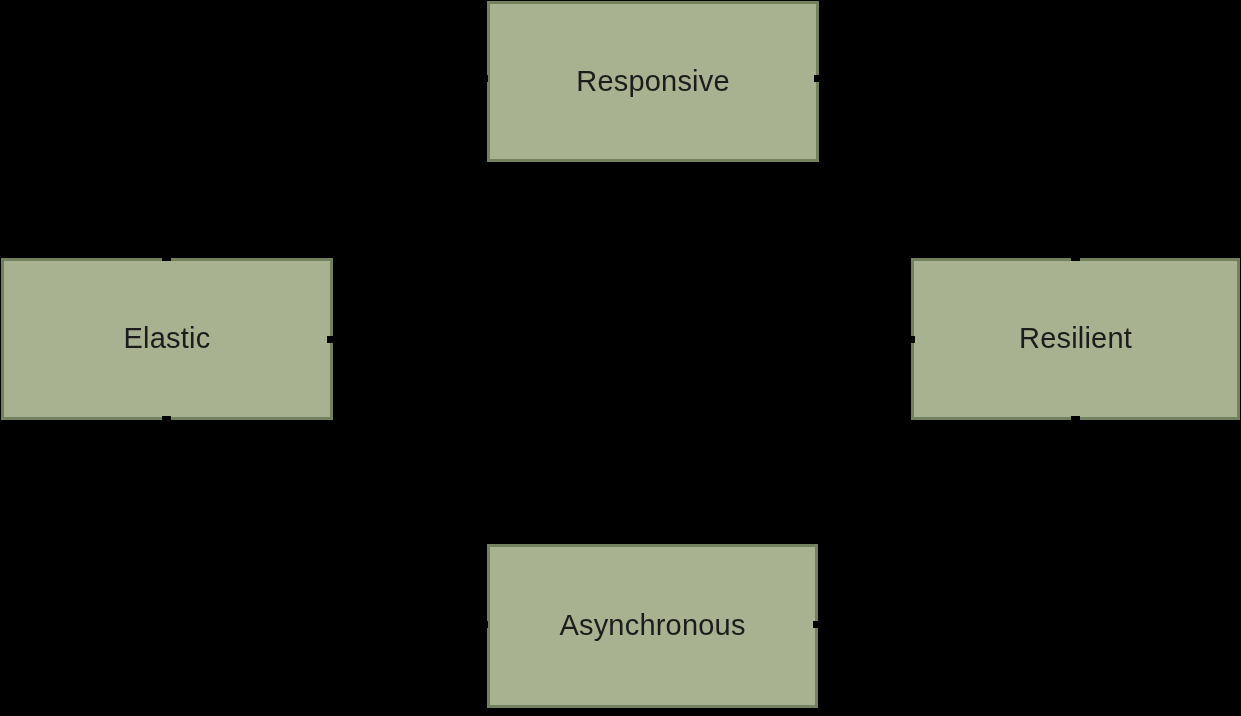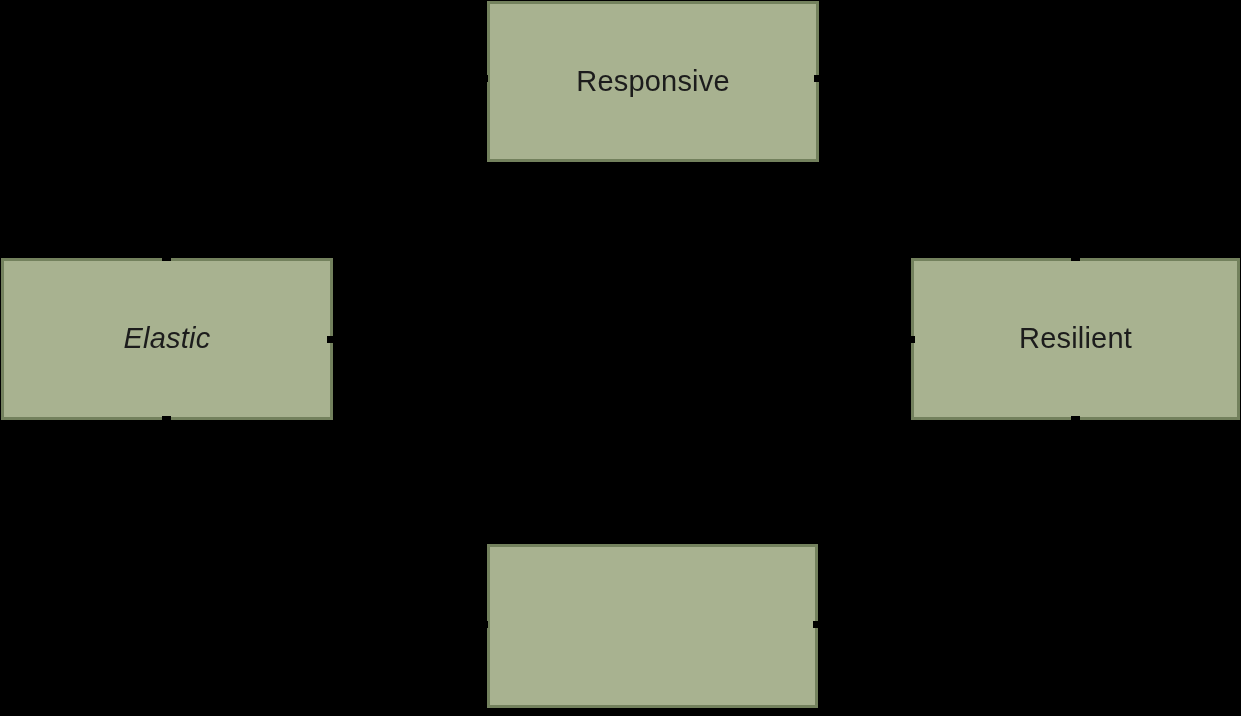--- a/index.html
+++ b/index.html
@@ -25,21 +25,21 @@
     justify-content: center;
     text-align: left;
   }
   .node-label {
     color: var(--text-color, #1c1c1c);
     font-size: 29px;
     line-height: 1.5;
     letter-spacing: 0.2px;
   }
   #node-responsive { left: 487px; top: 1px;   width: 332px; height: 161px; }
-  #node-elastic    { left: 1px;   top: 258px; width: 332px; height: 162px; font-style: italic; }
+  #node-elastic    { left: 1px;   top: 258px; width: 332px; height: 162px; }
   #node-resilient  { left: 911px; top: 258px; width: 329px; height: 162px; }
   #node-async      { left: 487px; top: 544px; width: 331px; height: 164px; }
 
   
   .arrow-tip {
     position: absolute;
     width: 9px;
     height: 7px;
     background: #000;
   }
@@ -66,20 +66,21 @@
   <div class="node" id="node-elastic">
     <div class="node-label">Elastic</div>
   </div>
 
   <div class="node" id="node-resilient">
     <div class="node-label">Resilient</div>
   </div>
 
   <div class="node" id="node-async">
     <div class="node-label">
+      <div>Asynchronous</div>
     </div>
   </div>
 
   <div class="arrow-tip" id="tip-resp-left"></div>
   <div class="arrow-tip" id="tip-resp-right"></div>
   <div class="arrow-tip" id="tip-elastic-top"></div>
   <div class="arrow-tip" id="tip-elastic-right"></div>
   <div class="arrow-tip" id="tip-elastic-bottom"></div>
   <div class="arrow-tip" id="tip-resil-top"></div>
   <div class="arrow-tip" id="tip-resil-left"></div>

